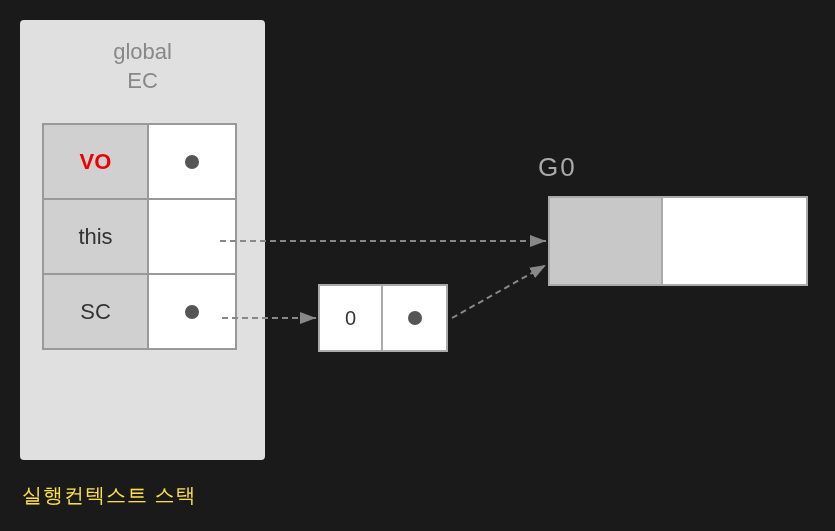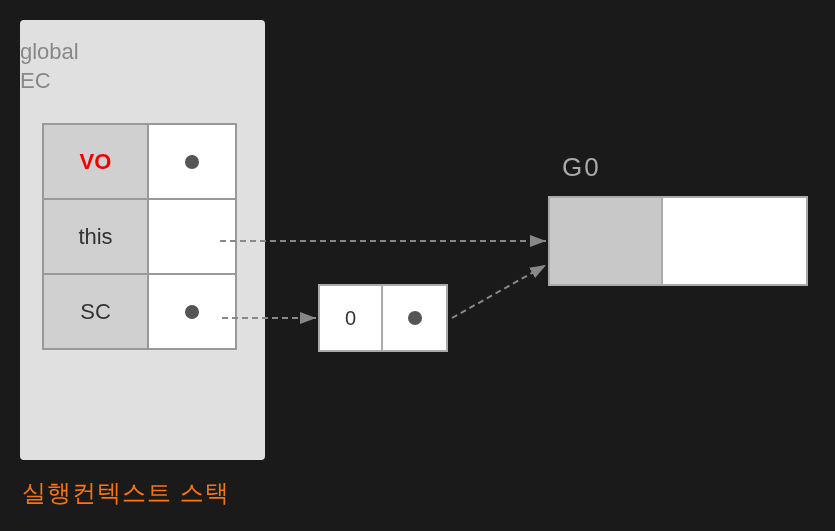--- a/index.html
+++ b/index.html
@@ -24,21 +24,21 @@
       position: absolute;
       top: 20px;
       left: 20px;
       width: 245px;
       height: 440px;
       background: #e0e0e0;
       border-radius: 4px;
     }
 
     .global-ec-label {
-      text-align: left;
+      text-align: center;
       padding: 18px 0 12px 0;
       font-size: 22px;
       color: #888;
       line-height: 1.3;
     }
 
     .ec-table {
       margin: 16px auto;
       border-collapse: collapse;
       width: 195px;
@@ -78,22 +78,22 @@
       height: 14px;
       border-radius: 50%;
       background: #555;
     }
 
     
     .stack-label {
       position: absolute;
       bottom: 22px;
       left: 22px;
-      font-size: 24px;
-      color: #f97316;
+      font-size: 20px;
+      color: #fde047;
       letter-spacing: 1px;
     }
 
     
     .sc-box {
       position: absolute;
       top: 284px;
       left: 318px;
       width: 130px;
       height: 68px;
@@ -118,21 +118,21 @@
       height: 100%;
       display: flex;
       align-items: center;
       justify-content: center;
     }
 
     
     .g0-label {
       position: absolute;
       top: 152px;
-      left: 562px;
+      left: 538px;
       font-size: 26px;
       color: #aaa;
       letter-spacing: 2px;
     }
 
     
     .g0-box {
       position: absolute;
       top: 196px;
       left: 548px;

